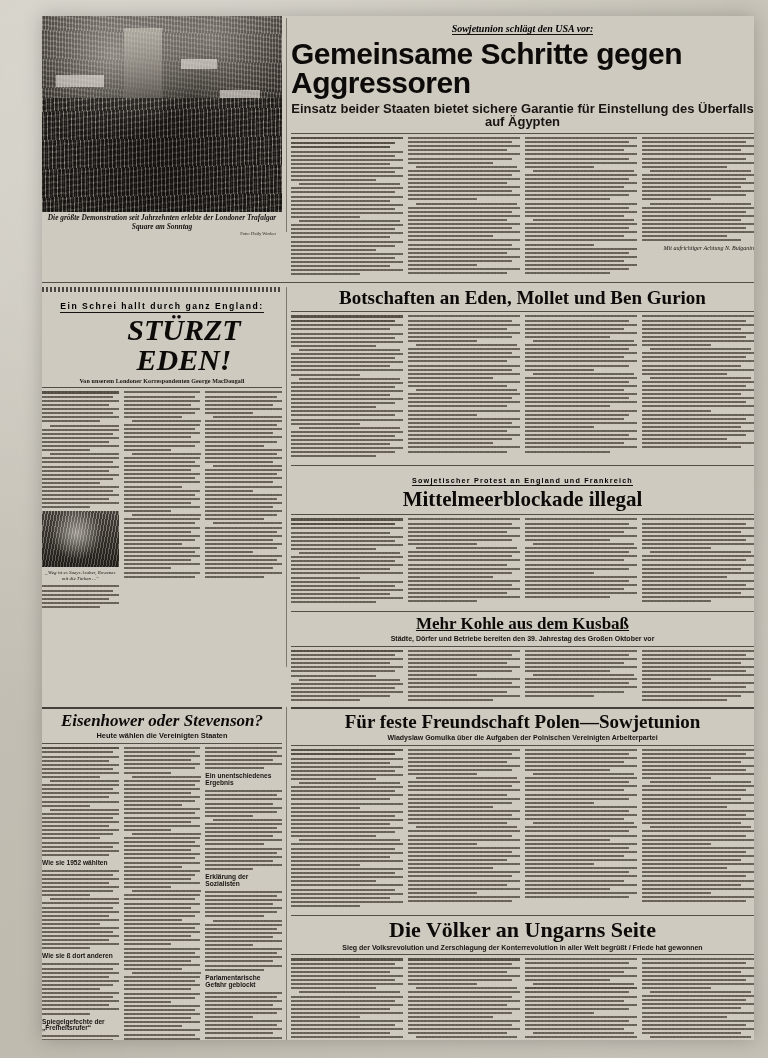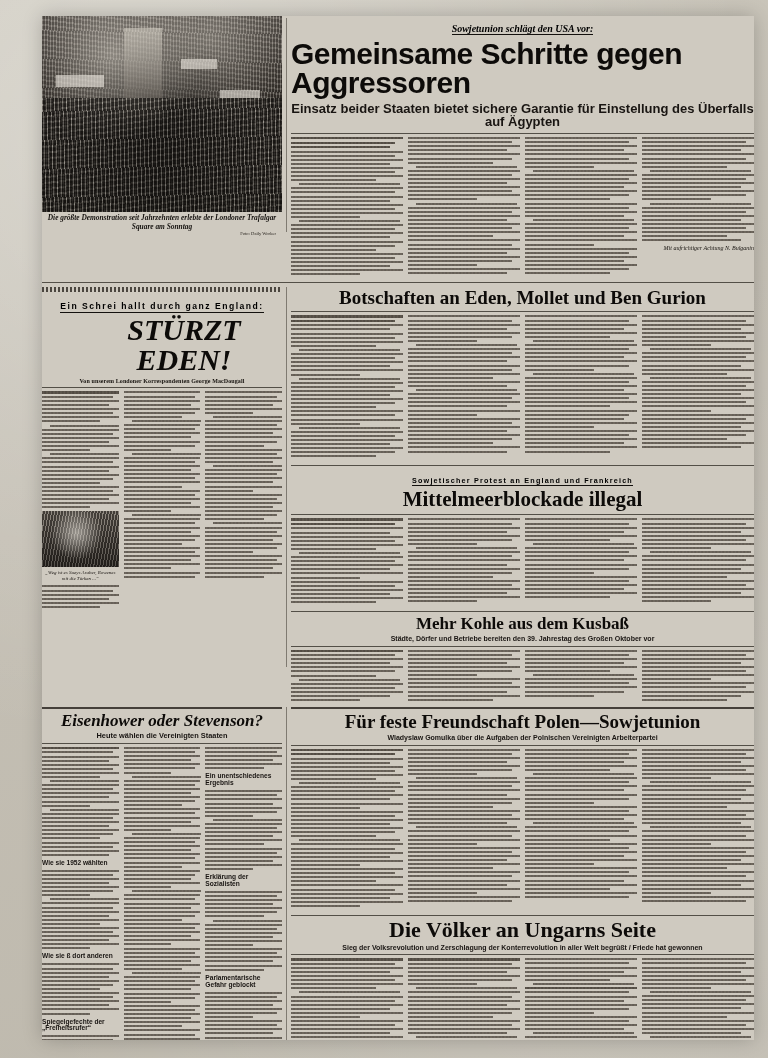--- a/index.html
+++ b/index.html
@@ -684,21 +684,21 @@
           <div class="ln s2"></div>
               <div class="ln s3"></div>
               <div class="ln s2"></div>
               <div class="ln s4"></div>
           <div class="ln s2"></div>
               <div class="ln s5"></div>
         </div>
       </div>
 
       <div class="rule" style="margin:6px 0 3px 0;"></div>
-      <div class="hl-serif" style="font-size:17px;">Mehr Kohle aus dem Kusbaß</div>
+      <div class="hl-serif" style="font-size:17px;text-decoration:underline;">Mehr Kohle aus dem Kusbaß</div>
       <div class="subhl" style="font-size:7px;margin-top:3px;">Städte, Dörfer und Betriebe bereiten den 39. Jahrestag des Großen Oktober vor</div>
       <div class="rule" style="margin:3px 0;"></div>
 
       <div class="cols" style="gap:5px;">
         <div class="col txt">
           <div class="ln b s2"></div>
               <div class="ln s3"></div>
               <div class="ln s2"></div>
               <div class="ln s4"></div>
           <div class="ln s2"></div>

